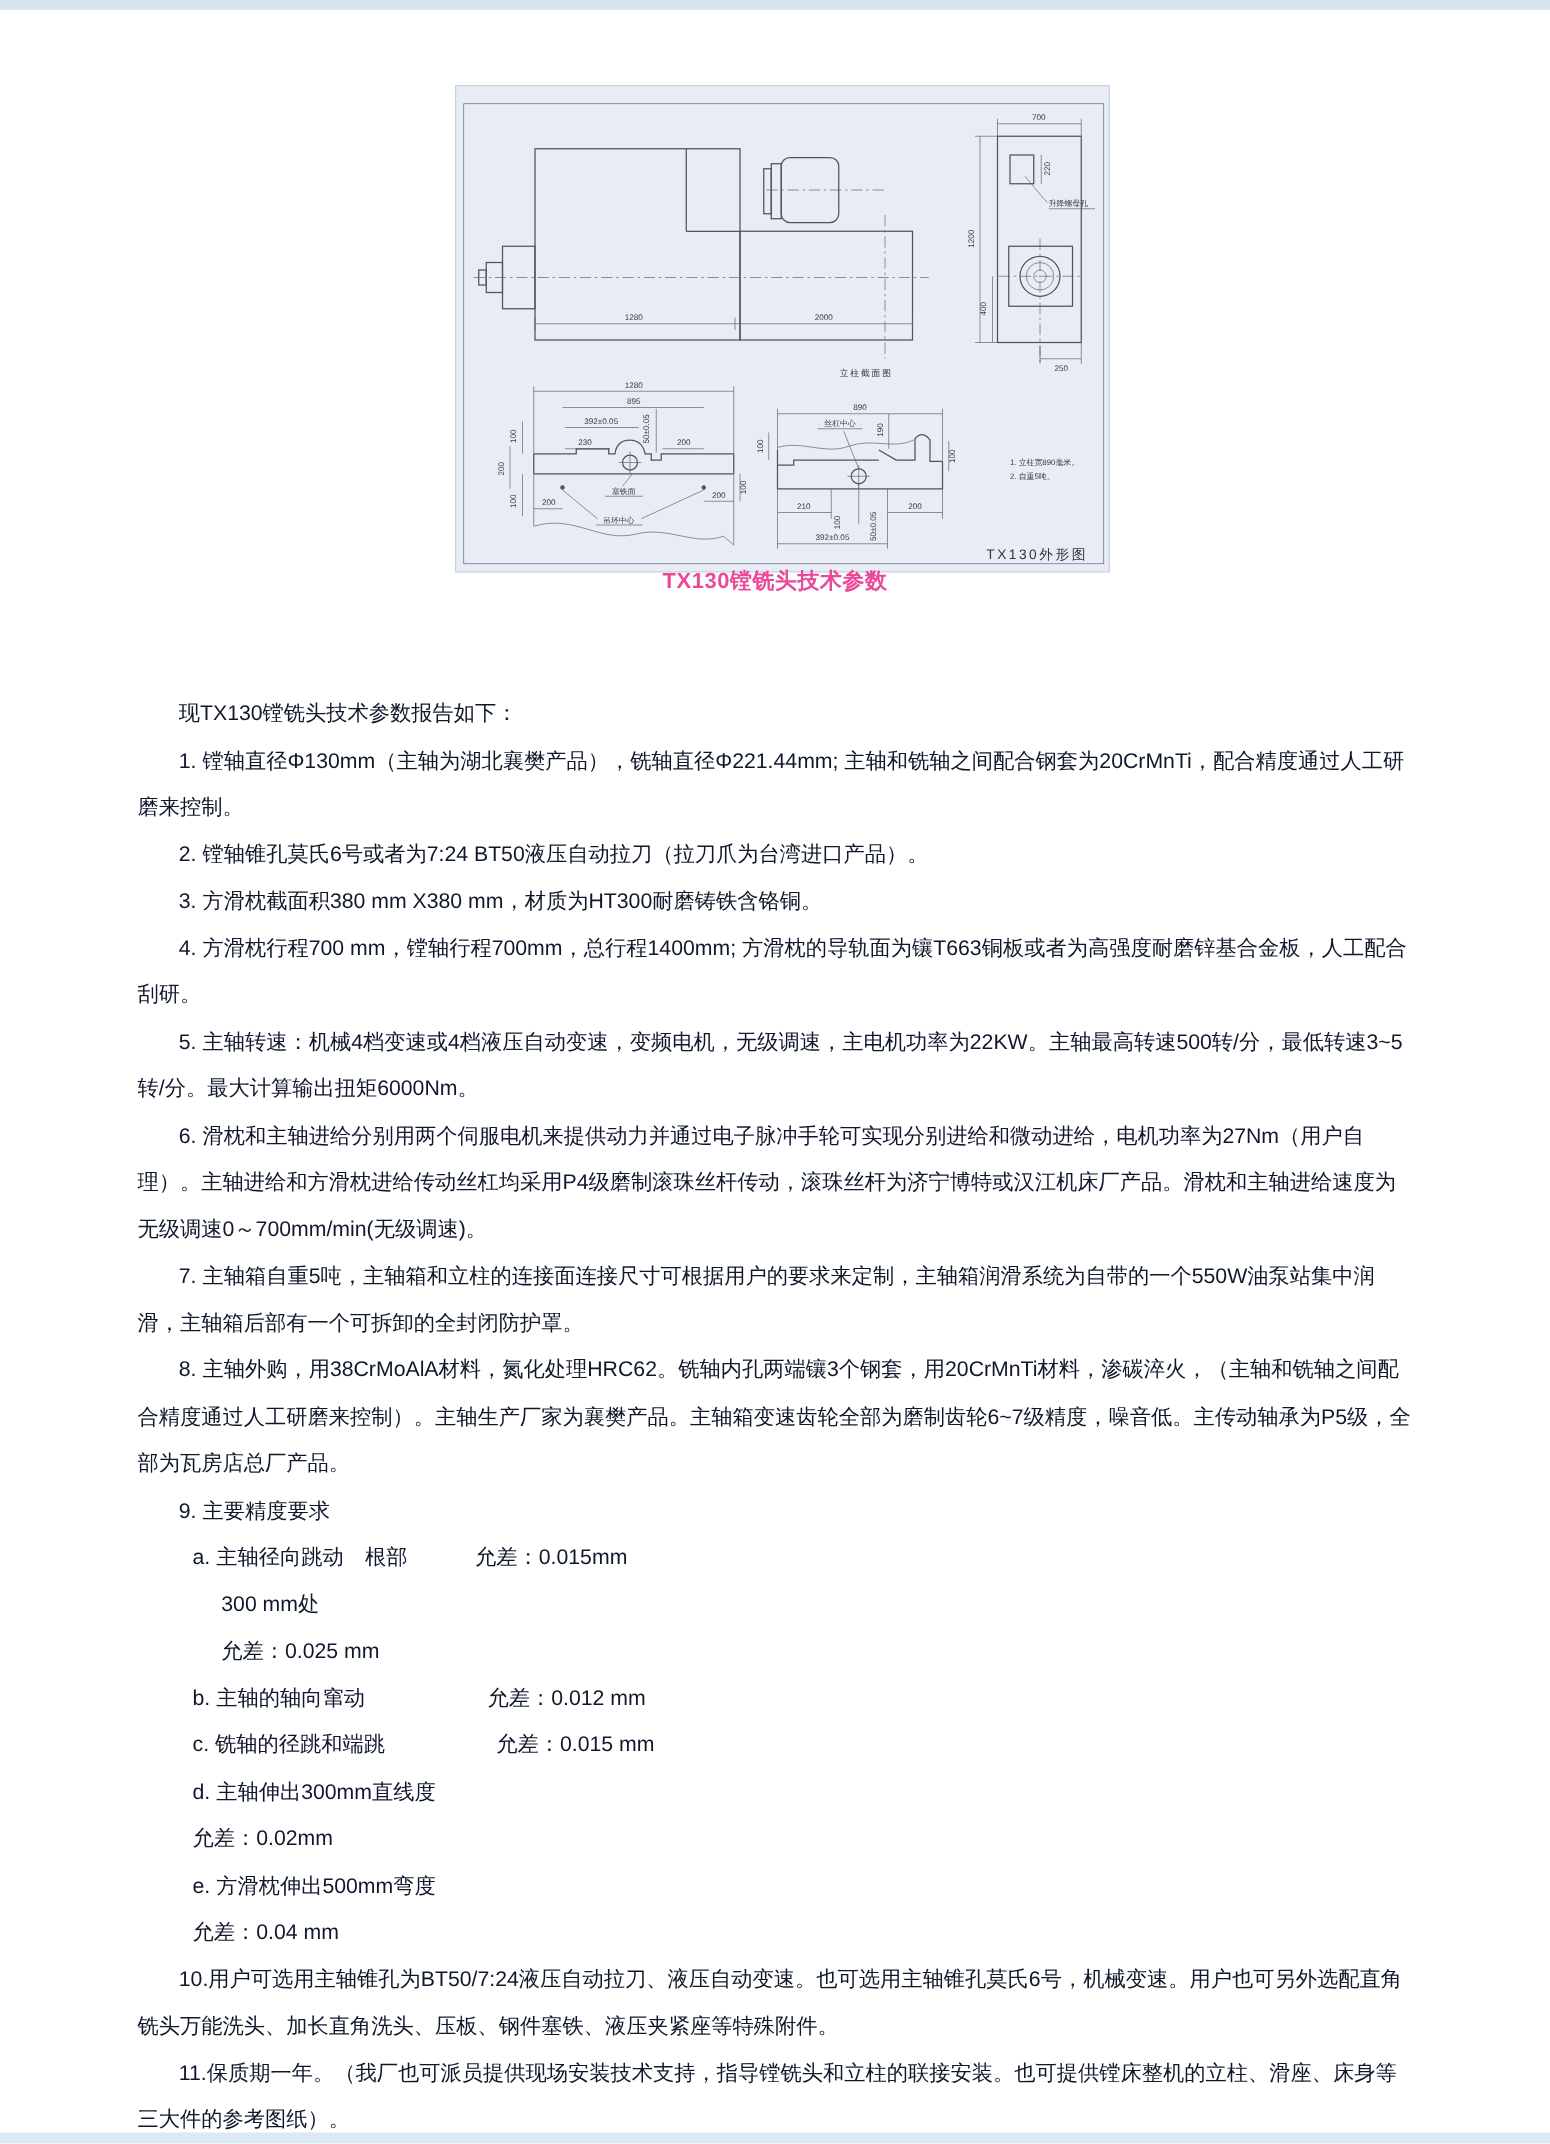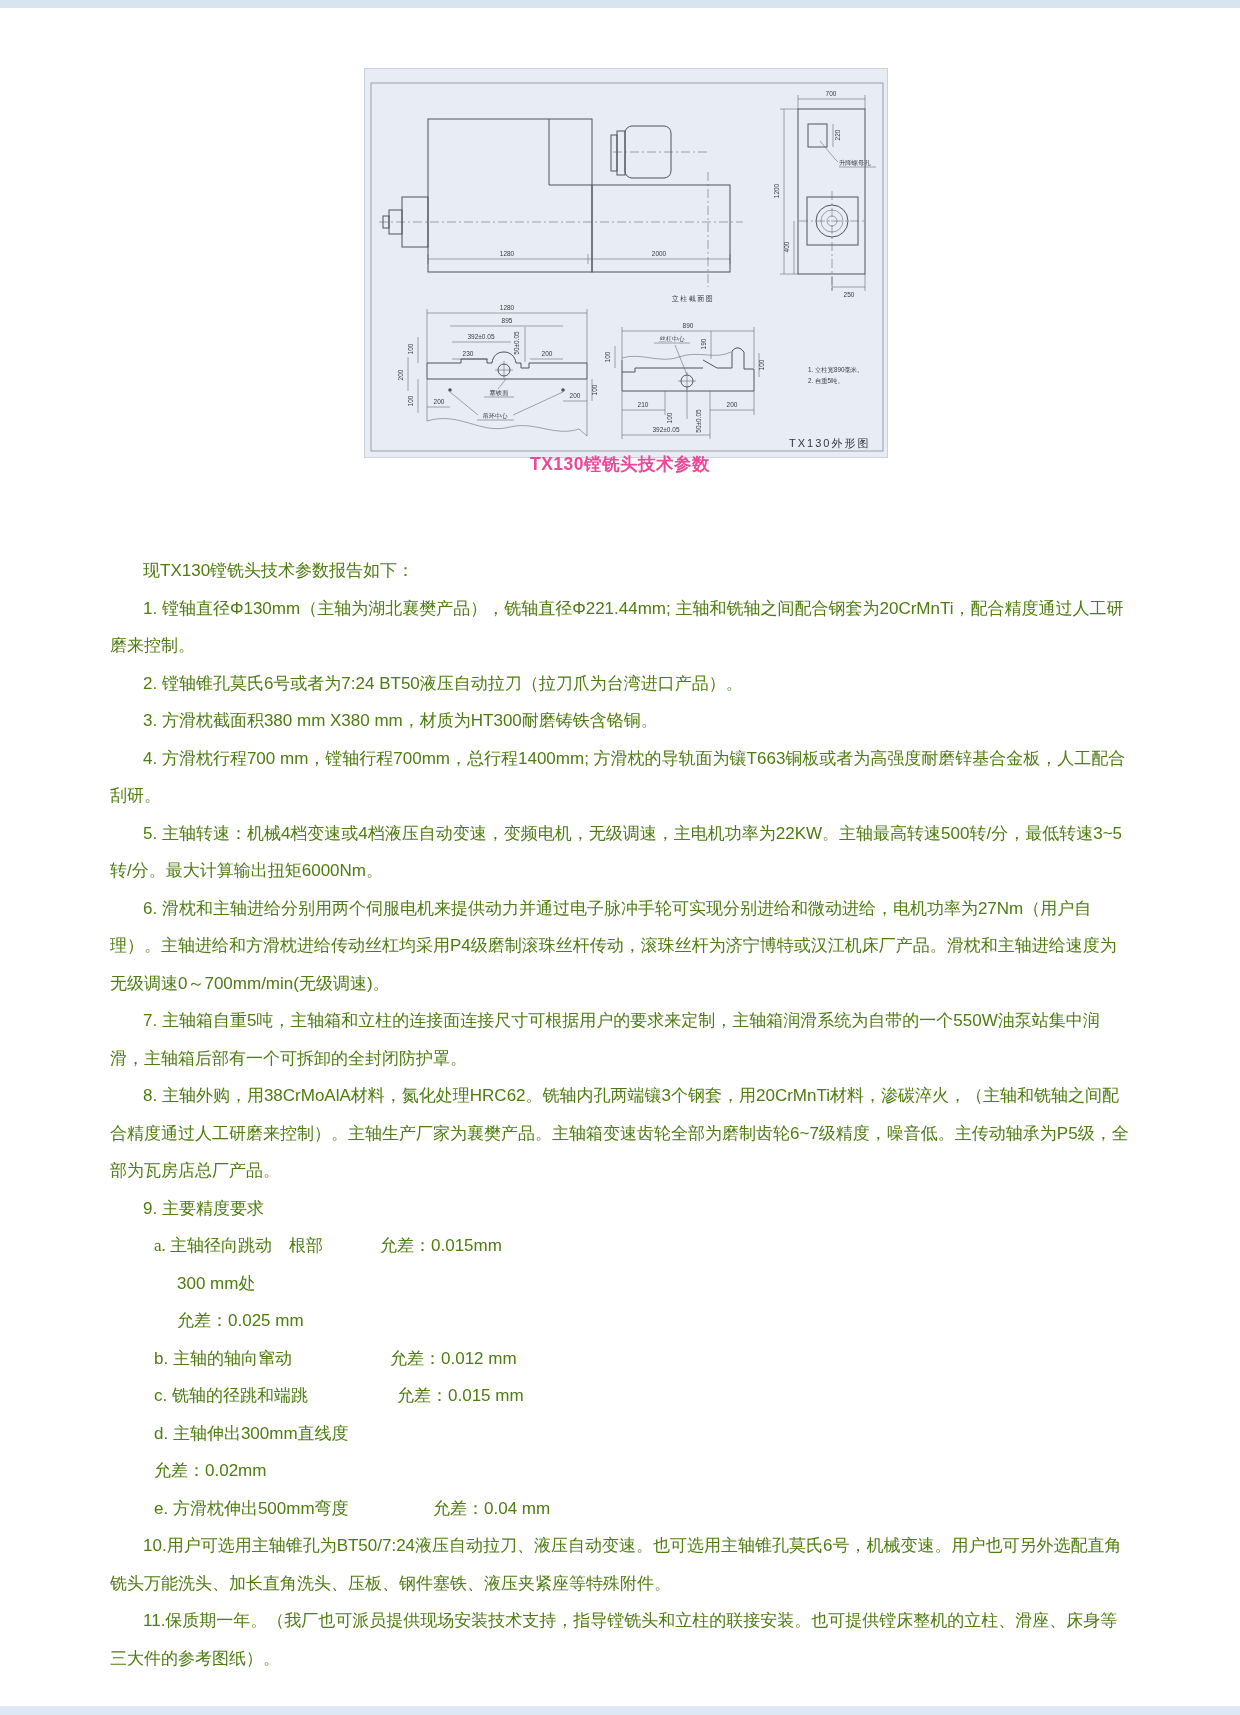--- a/index.html
+++ b/index.html
@@ -6,21 +6,21 @@
   body{width:1240px;font-family:"Liberation Sans","DejaVu Sans",sans-serif;}
   .page{position:relative;width:1240px;height:1715px;background:#ffffff;overflow:hidden;}
   .edge-strip{position:absolute;left:0;width:1240px;background:#d8e4f0;}
   .edge-strip.top{top:0;height:8px;}
   .edge-strip.bottom{bottom:0;height:9px;background:#dce8f3;}
   .drawing-wrap{position:absolute;left:365px;top:57px;width:522px;height:388px;background:#e8edf5;box-shadow:0 0 0 1px #c9d2de;margin-top:12px;}
   .drawing-wrap svg{display:block;width:522px;height:388px;}
   .doc-title{position:absolute;left:0;top:452px;width:1240px;margin:0;text-align:center;
              font-size:17.5px;font-weight:bold;color:#ec4899;letter-spacing:.5px;}
   .content{position:absolute;left:110px;top:552px;width:1020px;
-           font-size:17px;line-height:37.5px;color:#4d7c0f;}
+           font-size:17px;line-height:37.5px;color:#0f172a;}
   .para{margin:0;text-indent:33px;}
   .spec-row{display:flex;}
   .spec-label{flex:0 0 auto;}
   .spec-value{flex:0 0 auto;}
   
   .ol{stroke:#4d5461;stroke-width:1;fill:none;}
   .dm{stroke:#5a6170;stroke-width:.55;fill:none;}
   .cl{stroke:#5a6170;stroke-width:.55;fill:none;stroke-dasharray:9 3 2 3;}
   .dot{fill:#4d5461;stroke:none;}
   .dtxt{font-size:6.5px;fill:#343a46;}
@@ -192,40 +192,40 @@
     <p class="para">2. 镗轴锥孔莫氏6号或者为7:24 BT50液压自动拉刀（拉刀爪为台湾进口产品）。</p>
     <p class="para">3. 方滑枕截面积380 mm X380 mm，材质为HT300耐磨铸铁含铬铜。</p>
     <p class="para">4. 方滑枕行程700 mm，镗轴行程700mm，总行程1400mm; 方滑枕的导轨面为镶T663铜板或者为高强度耐磨锌基合金板，人工配合刮研。</p>
     <p class="para">5. 主轴转速：机械4档变速或4档液压自动变速，变频电机，无级调速，主电机功率为22KW。主轴最高转速500转/分，最低转速3~5转/分。最大计算输出扭矩6000Nm。</p>
     <p class="para">6. 滑枕和主轴进给分别用两个伺服电机来提供动力并通过电子脉冲手轮可实现分别进给和微动进给，电机功率为27Nm（用户自理）。主轴进给和方滑枕进给传动丝杠均采用P4级磨制滚珠丝杆传动，滚珠丝杆为济宁博特或汉江机床厂产品。滑枕和主轴进给速度为无级调速0～700mm/min(无级调速)。</p>
     <p class="para">7. 主轴箱自重5吨，主轴箱和立柱的连接面连接尺寸可根据用户的要求来定制，主轴箱润滑系统为自带的一个550W油泵站集中润滑，主轴箱后部有一个可拆卸的全封闭防护罩。</p>
     <p class="para">8. 主轴外购，用38CrMoAlA材料，氮化处理HRC62。铣轴内孔两端镶3个钢套，用20CrMnTi材料，渗碳淬火，（主轴和铣轴之间配合精度通过人工研磨来控制）。主轴生产厂家为襄樊产品。主轴箱变速齿轮全部为磨制齿轮6~7级精度，噪音低。主传动轴承为P5级，全部为瓦房店总厂产品。</p>
     <p class="para">9. 主要精度要求</p>
 
     <div class="spec-row" style="padding-left:44px;">
-      <span class="spec-label" style="width:226px;font-family:Liberation Serif, serif;">a. 主轴径向跳动　根部</span>
+      <span class="spec-label" style="width:226px;">a. 主轴径向跳动　根部</span>
       <span class="spec-value">允差：0.015mm</span>
     </div>
     <div class="spec-row" style="padding-left:67px;flex-direction:column;">
       <span class="spec-label" style="width:130px;">300 mm处</span>
       <span class="spec-value">允差：0.025 mm</span>
     </div>
     <div class="spec-row" style="padding-left:44px;">
       <span class="spec-label" style="width:236px;">b. 主轴的轴向窜动</span>
       <span class="spec-value">允差：0.012 mm</span>
     </div>
     <div class="spec-row" style="padding-left:44px;">
       <span class="spec-label" style="width:243px;">c. 铣轴的径跳和端跳</span>
       <span class="spec-value">允差：0.015 mm</span>
     </div>
     <div class="spec-row" style="padding-left:44px;flex-direction:column;">
       <span class="spec-label" style="width:279px;">d. 主轴伸出300mm直线度</span>
       <span class="spec-value">允差：0.02mm</span>
     </div>
-    <div class="spec-row" style="padding-left:44px;">
+    <div class="spec-row" style="padding-left:44px;flex-direction:column;">
       <span class="spec-label" style="width:279px;">e. 方滑枕伸出500mm弯度</span>
       <span class="spec-value">允差：0.04 mm</span>
     </div>
 
     <p class="para">10.用户可选用主轴锥孔为BT50/7:24液压自动拉刀、液压自动变速。也可选用主轴锥孔莫氏6号，机械变速。用户也可另外选配直角铣头万能洗头、加长直角洗头、压板、钢件塞铁、液压夹紧座等特殊附件。</p>
     <p class="para">11.保质期一年。（我厂也可派员提供现场安装技术支持，指导镗铣头和立柱的联接安装。也可提供镗床整机的立柱、滑座、床身等三大件的参考图纸）。</p>
   </div>
 
   <div class="edge-strip bottom"></div>
 </div>

